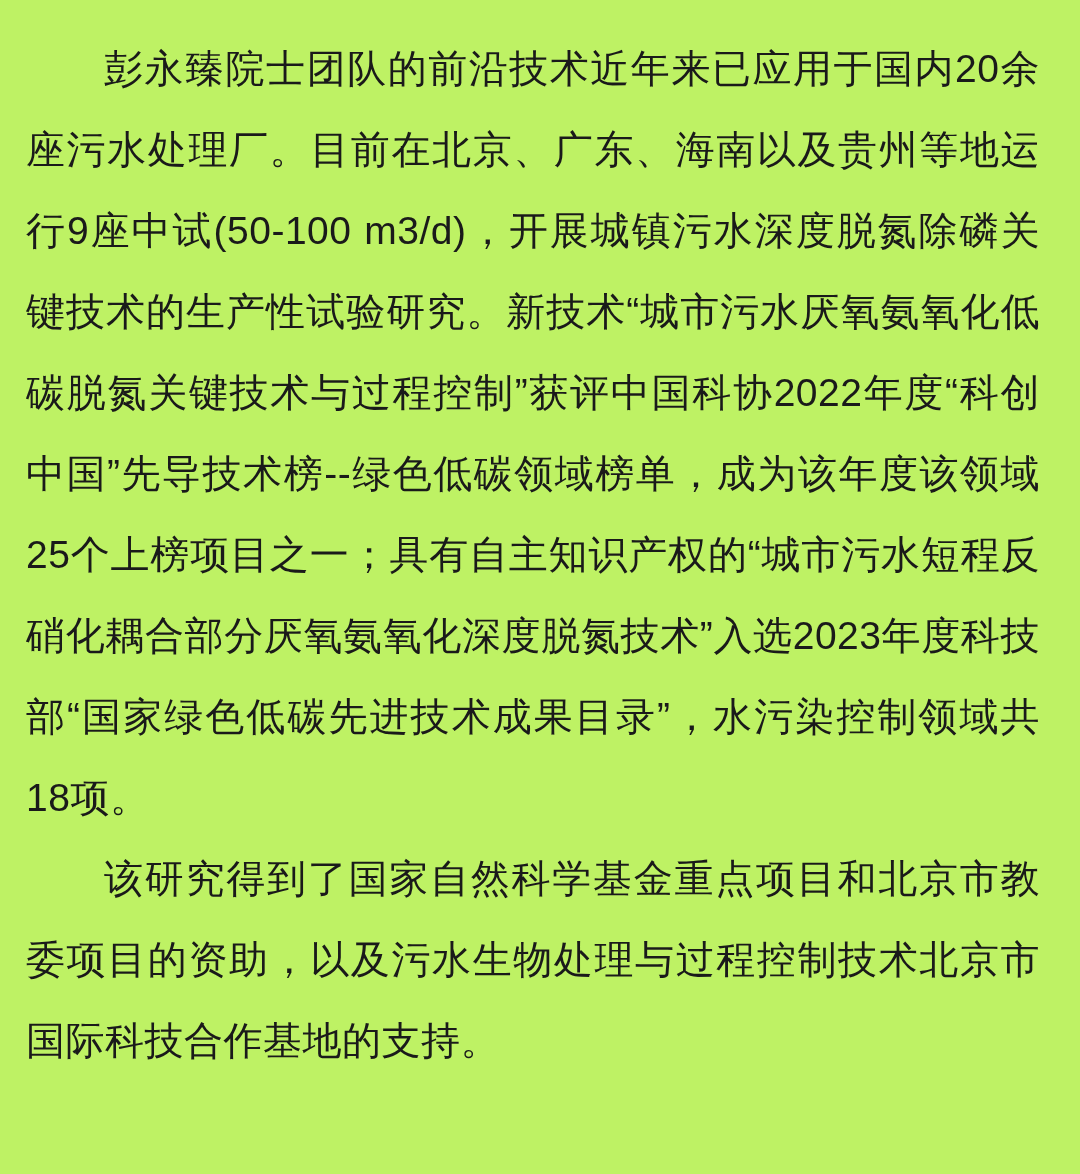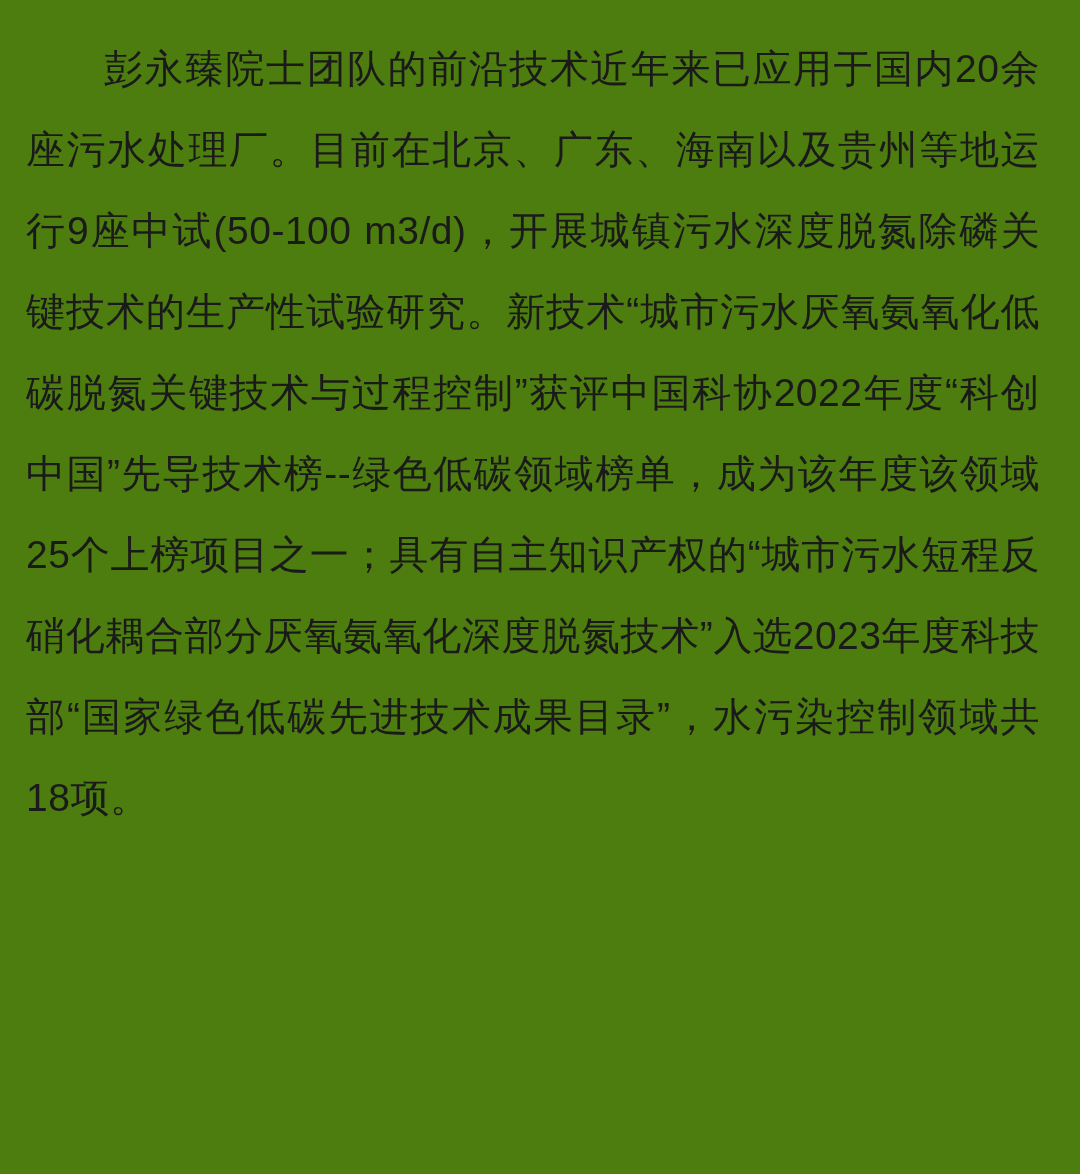--- a/index.html
+++ b/index.html
@@ -10,21 +10,21 @@
     width: 1080px;
     height: 1174px;
     background: #fbf9f2;
     font-family: "Liberation Sans", sans-serif;
     overflow: hidden;
   }
   .page {
     box-sizing: border-box;
     width: 1080px;
     height: 1174px;
-    background: #4d7c0f;
+    background: #bef264;
     padding: 28px 40px 5px 26px;
   }
   .article {
     color: #1a1a1a;
   }
   .para {
     font-size: 39px;
     line-height: 81px;
     letter-spacing: 0.5px;
     text-align: justify;
@@ -36,14 +36,15 @@
   .para + .para {
     margin-top: 0px;
   }
 </style>
 </head>
 <body>
 
 <div class="page">
   <div class="article">
     <p class="para">彭永臻院士团队的前沿技术近年来已应用于国内20余座污水处理厂。目前在北京、广东、海南以及贵州等地运行9座中试(50-100 m3/d)，开展城镇污水深度脱氮除磷关键技术的生产性试验研究。新技术“城市污水厌氧氨氧化低碳脱氮关键技术与过程控制”获评中国科协2022年度“科创中国”先导技术榜--绿色低碳领域榜单，成为该年度该领域25个上榜项目之一；具有自主知识产权的“城市污水短程反硝化耦合部分厌氧氨氧化深度脱氮技术”入选2023年度科技部“国家绿色低碳先进技术成果目录”，水污染控制领域共18项。</p>
+    <p class="para">该研究得到了国家自然科学基金重点项目和北京市教委项目的资助，以及污水生物处理与过程控制技术北京市国际科技合作基地的支持。</p>
   </div>
 </div>
 
 </body></html>

